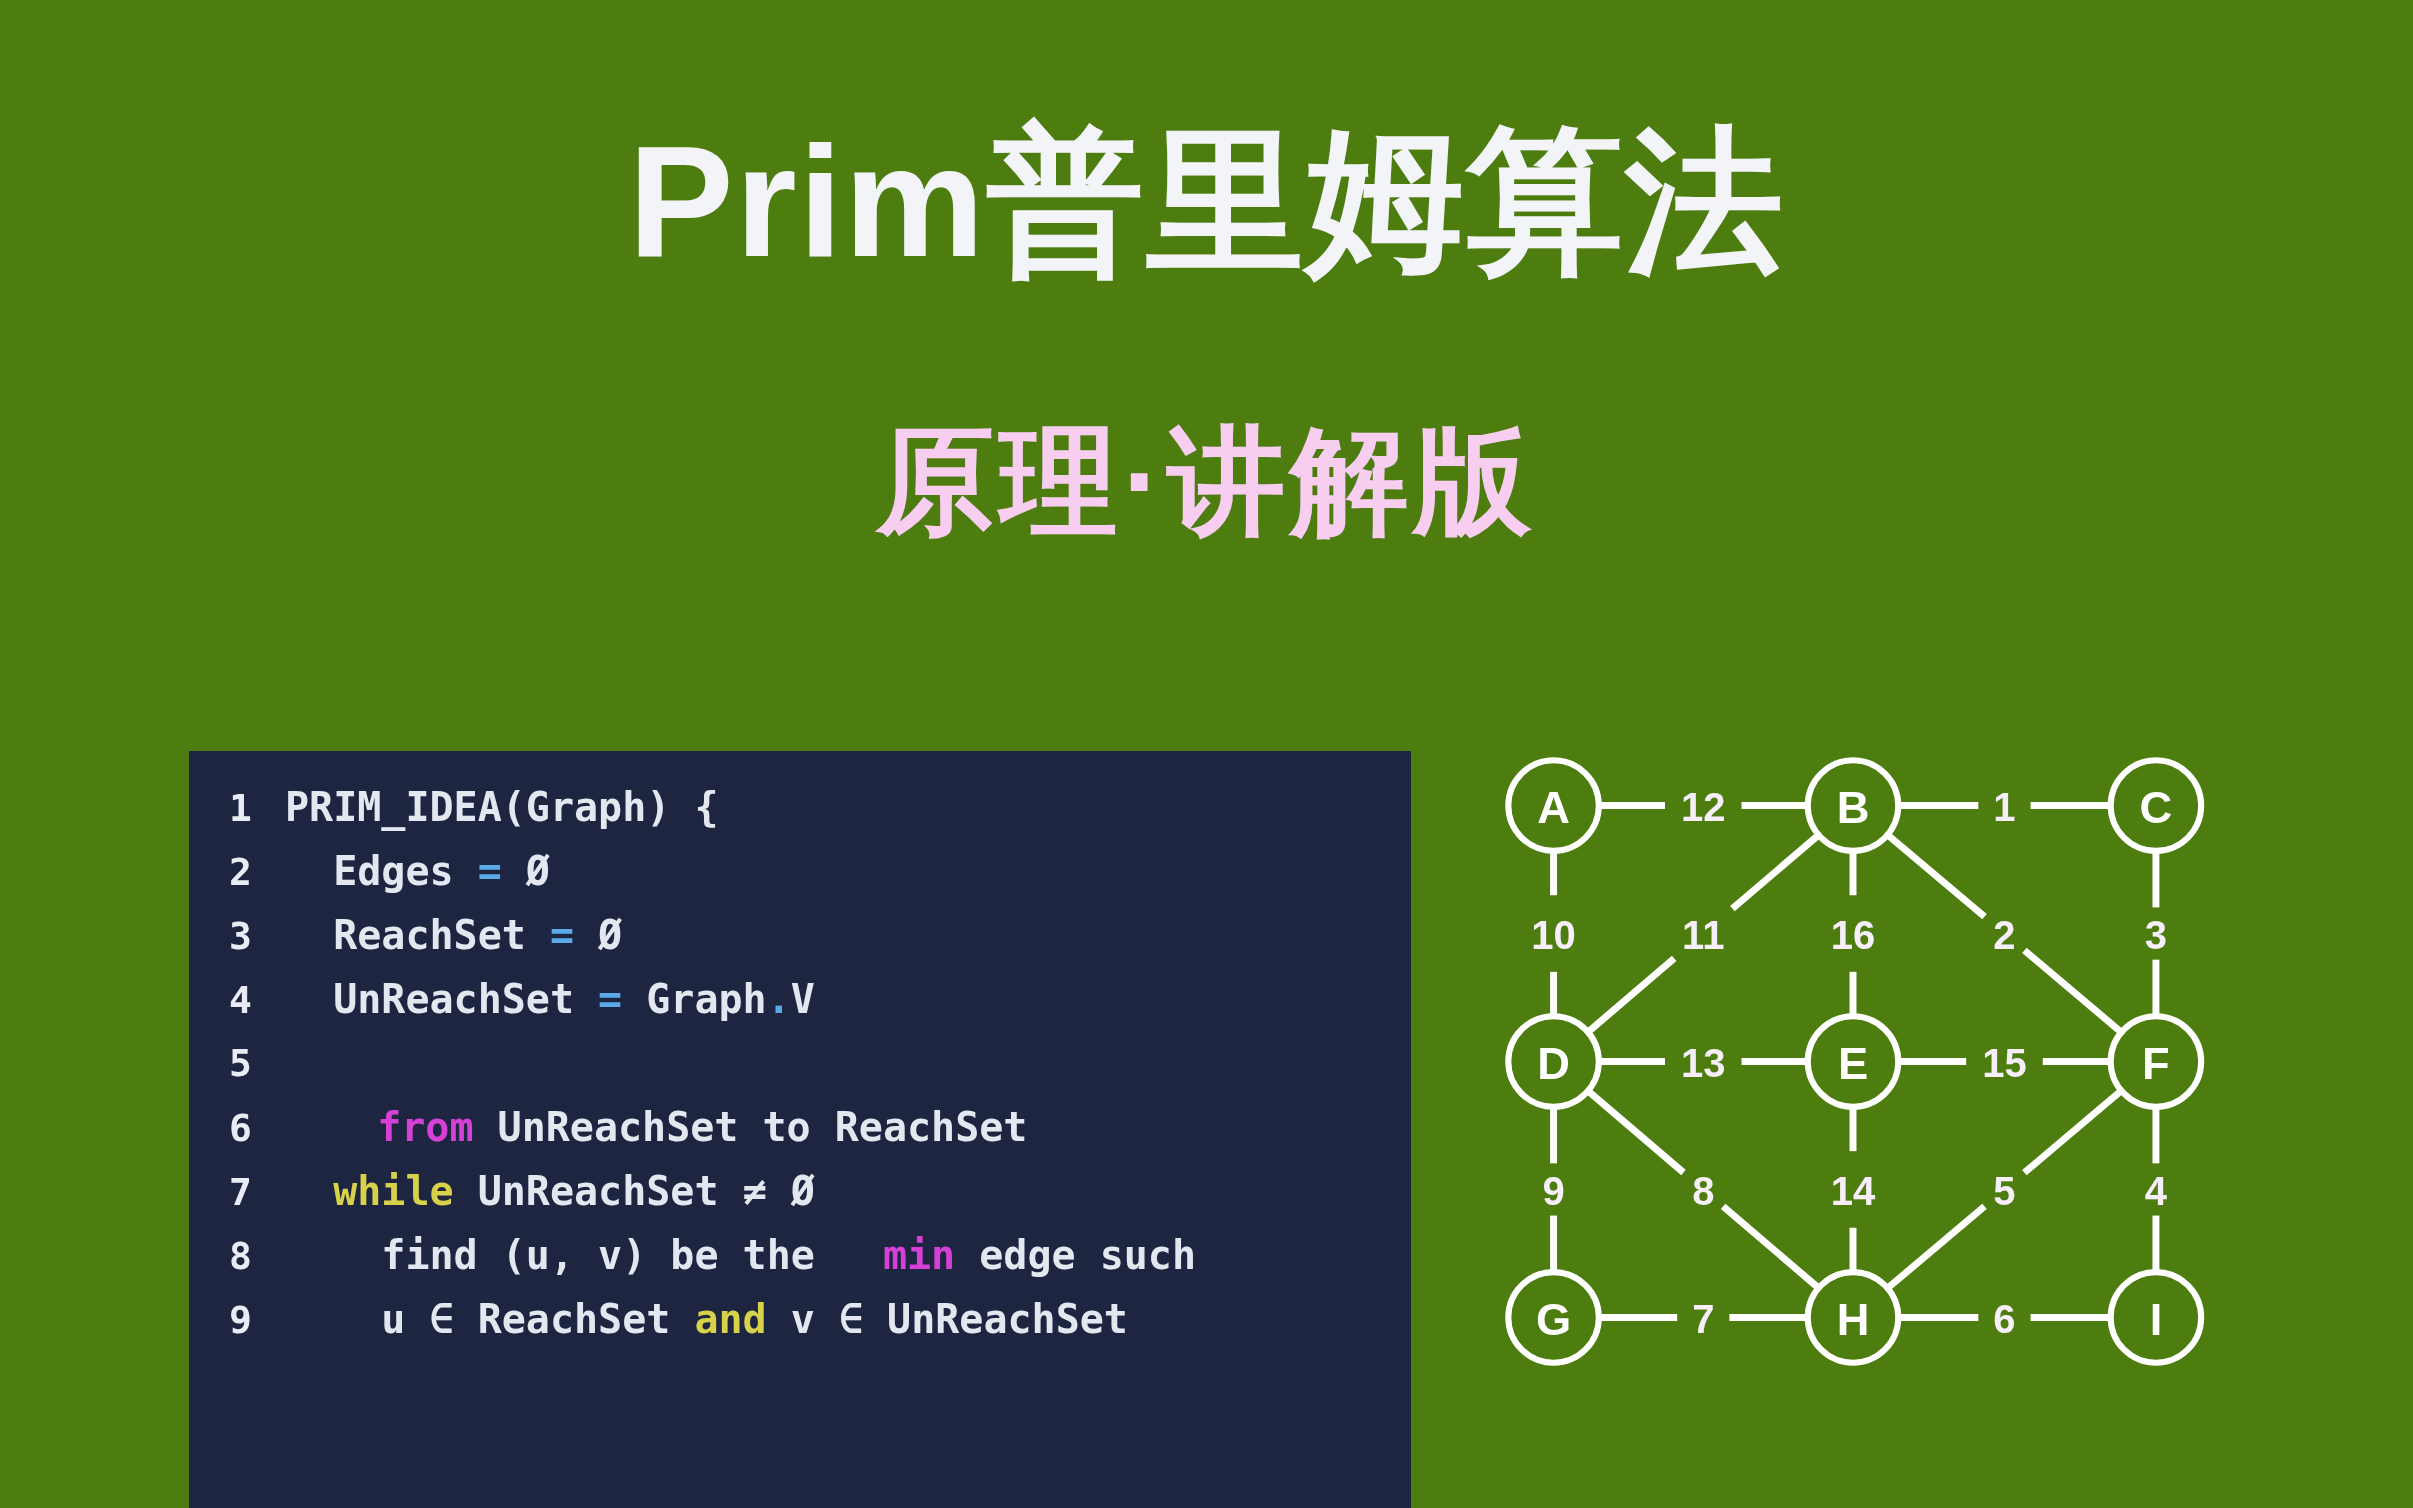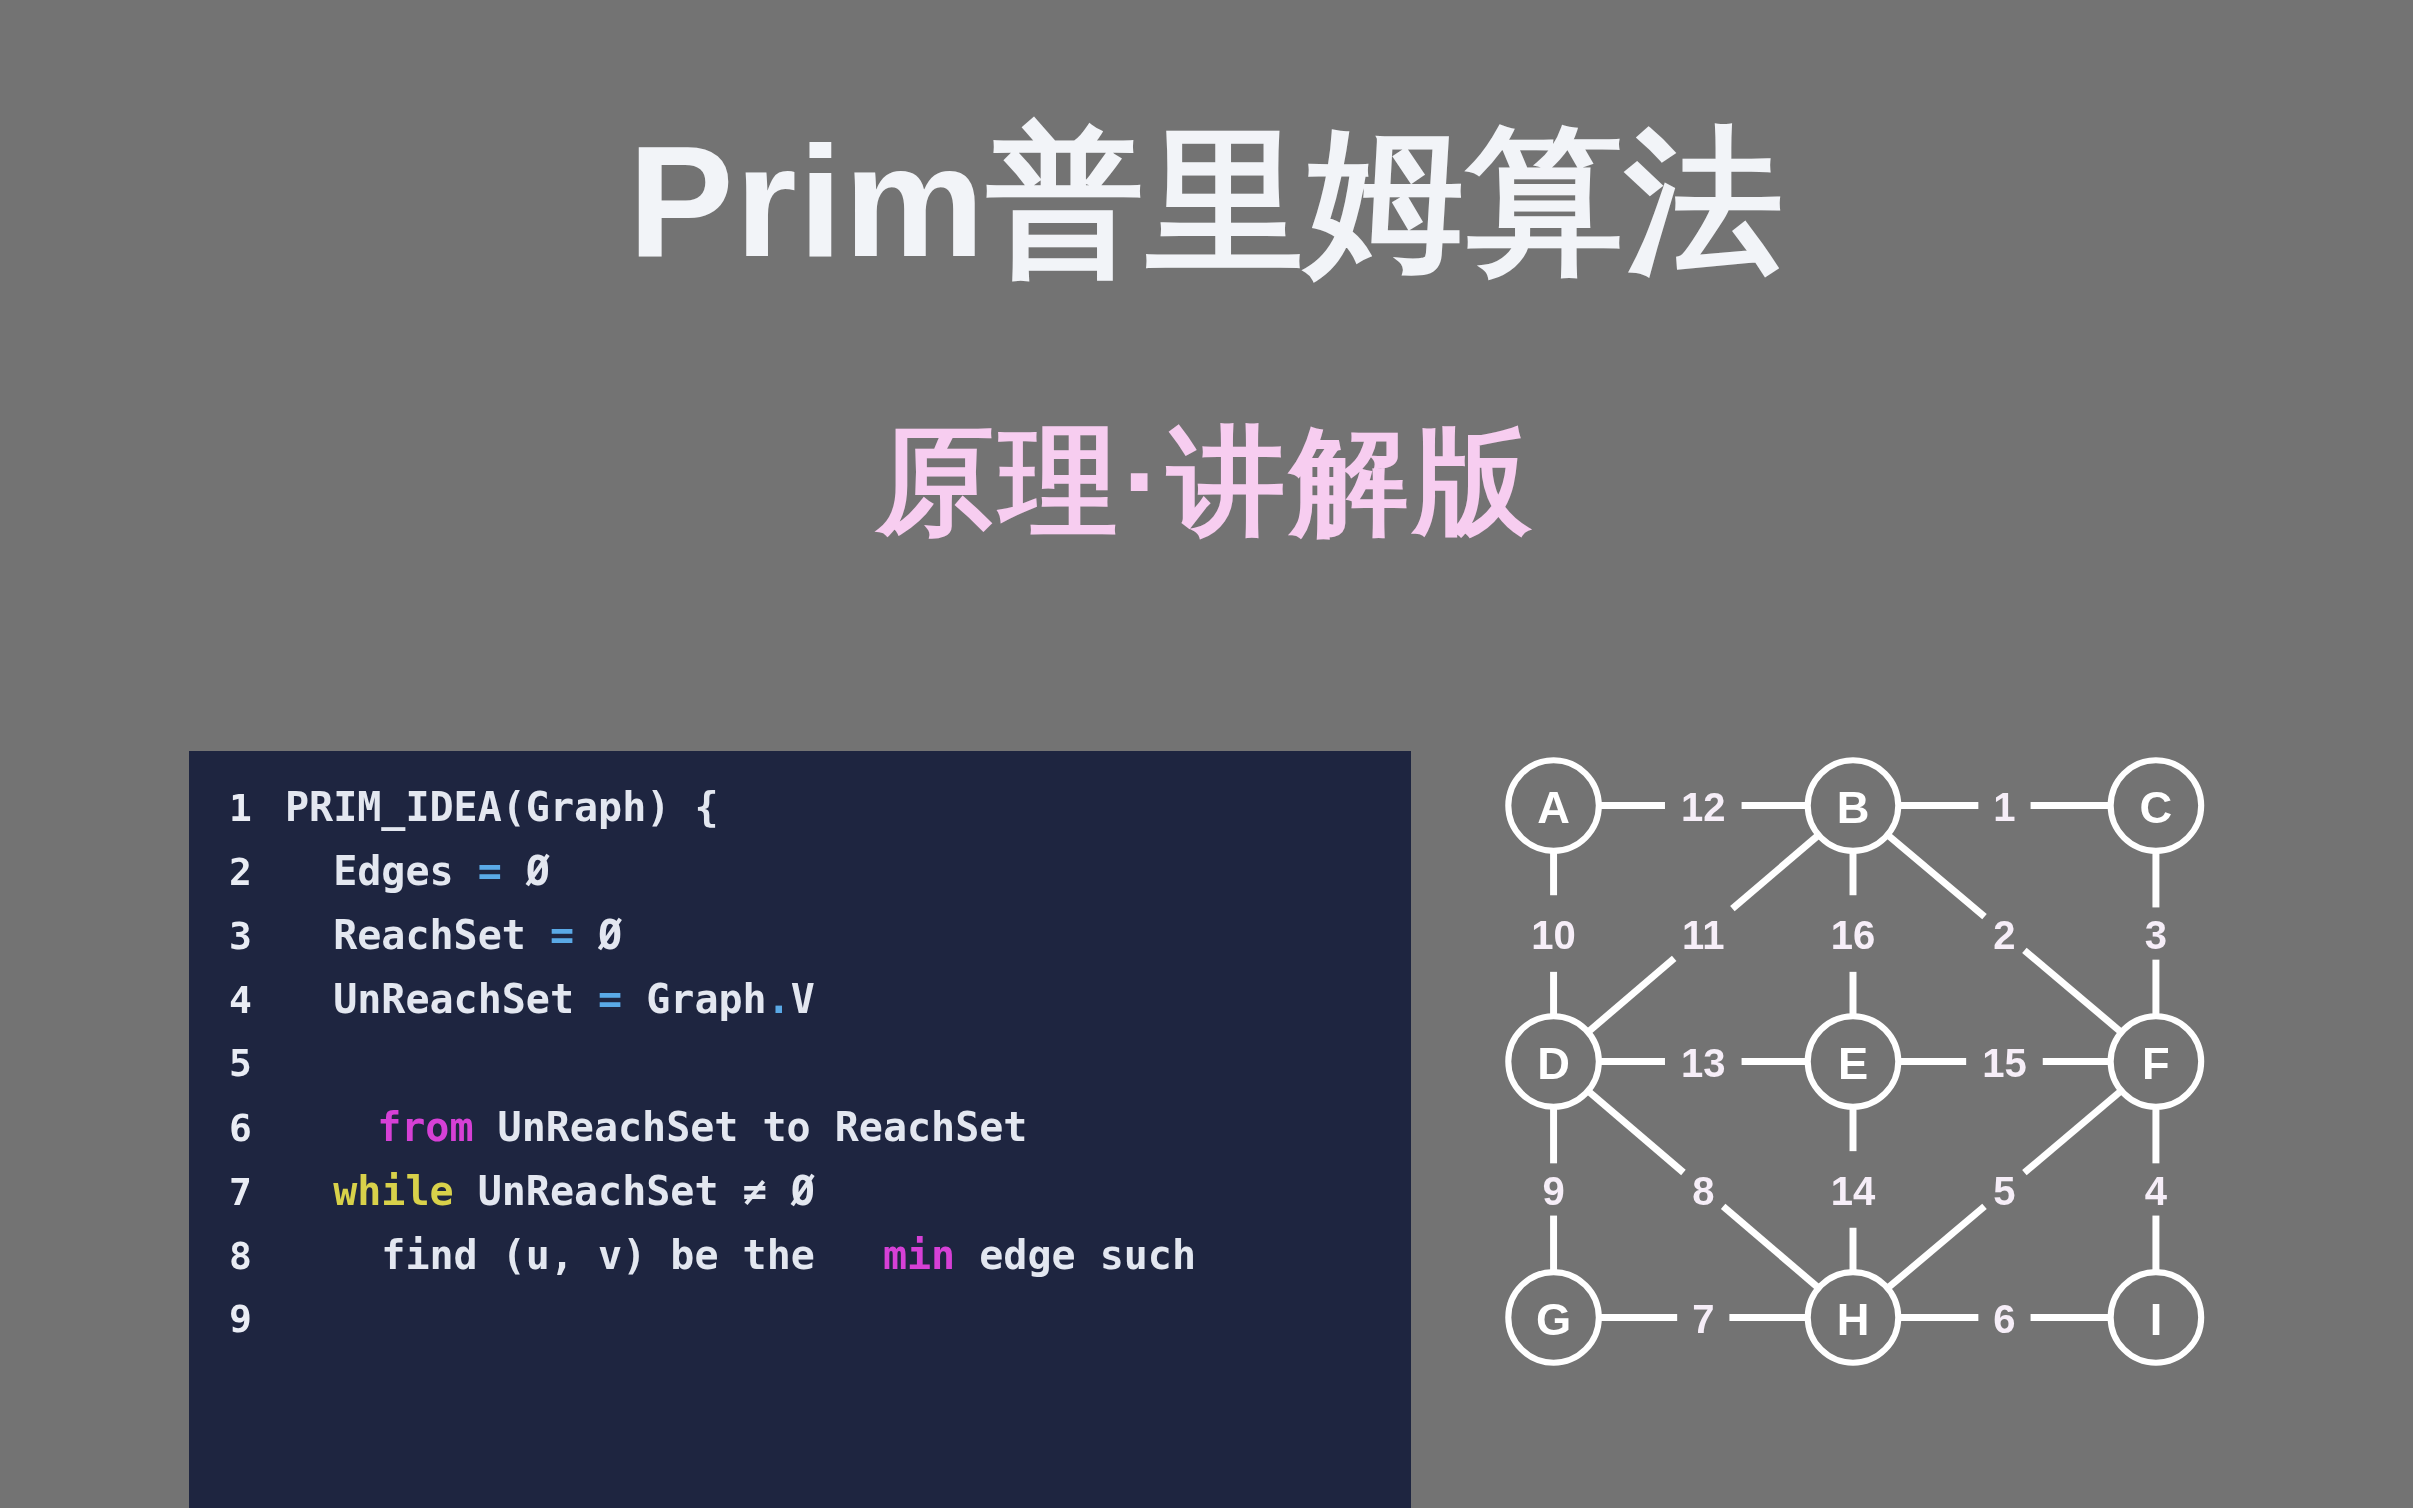--- a/index.html
+++ b/index.html
@@ -4,21 +4,21 @@
 <style>
   html, body {
     margin: 0;
     padding: 0;
     background: #181e30;
   }
   #stage {
     position: relative;
     width: 2413px;
     height: 1509px;
-    background: #737373;
+    background: #4d7c0f;
     overflow: hidden;
     font-family: "Liberation Sans", sans-serif;
   }
 
   
   #title-main {
     position: absolute;
     left: 0;
     top: 122px;
     width: 2413px;
@@ -133,21 +133,21 @@
   <div id="code-panel">
     <div id="code-lines">
         <div class="code-row"><span class="ln">1</span><span><span class="code-text">PRIM_IDEA(Graph) {</span></span></div>
         <div class="code-row"><span class="ln">2</span><span><span class="code-text">  Edges </span><span class="code-text tok-op">=</span><span class="code-text"> Ø</span></span></div>
         <div class="code-row"><span class="ln">3</span><span><span class="code-text">  ReachSet </span><span class="code-text tok-op">=</span><span class="code-text"> Ø</span></span></div>
         <div class="code-row"><span class="ln">4</span><span><span class="code-text">  UnReachSet </span><span class="code-text tok-op">=</span><span class="code-text"> Graph</span><span class="code-text tok-op">.</span><span class="code-text">V</span></span></div>
         <div class="code-row"><span class="ln">5</span></div>
         <div class="code-row"><span class="ln">6</span><span><span class="code-text">  </span><span class="code-text tok-kw-m">from</span><span class="code-text"> UnReachSet to ReachSet</span></span></div>
         <div class="code-row"><span class="ln">7</span><span><span class="code-text">  </span><span class="code-text tok-kw-y">while</span><span class="code-text"> UnReachSet ≠ Ø</span></span></div>
         <div class="code-row"><span class="ln">8</span><span><span class="code-text">    find (u, v) be the </span><span class="code-text tok-kw-m">min</span><span class="code-text"> edge such</span></span></div>
-        <div class="code-row"><span class="ln">9</span></div>
+        <div class="code-row"><span class="ln">9</span><span><span class="code-text">    u ∈ ReachSet </span><span class="code-text tok-kw-y">and</span><span class="code-text"> v ∈ UnReachSet</span></span></div>
       </div>
   </div>
 
   <div id="graph-wrap">
     <svg id="graph-svg" viewBox="0 0 880 780" xmlns="http://www.w3.org/2000/svg">
       <g id="edge-layer">
           <line x1="148" y1="96" x2="224" y2="96" class="gedge" stroke="#ffffff"></line>
           <line x1="312" y1="96" x2="388" y2="96" class="gedge" stroke="#ffffff"></line>
           <line x1="492" y1="96" x2="584" y2="96" class="gedge" stroke="#ffffff"></line>
           <line x1="644" y1="96" x2="736" y2="96" class="gedge" stroke="#ffffff"></line>

